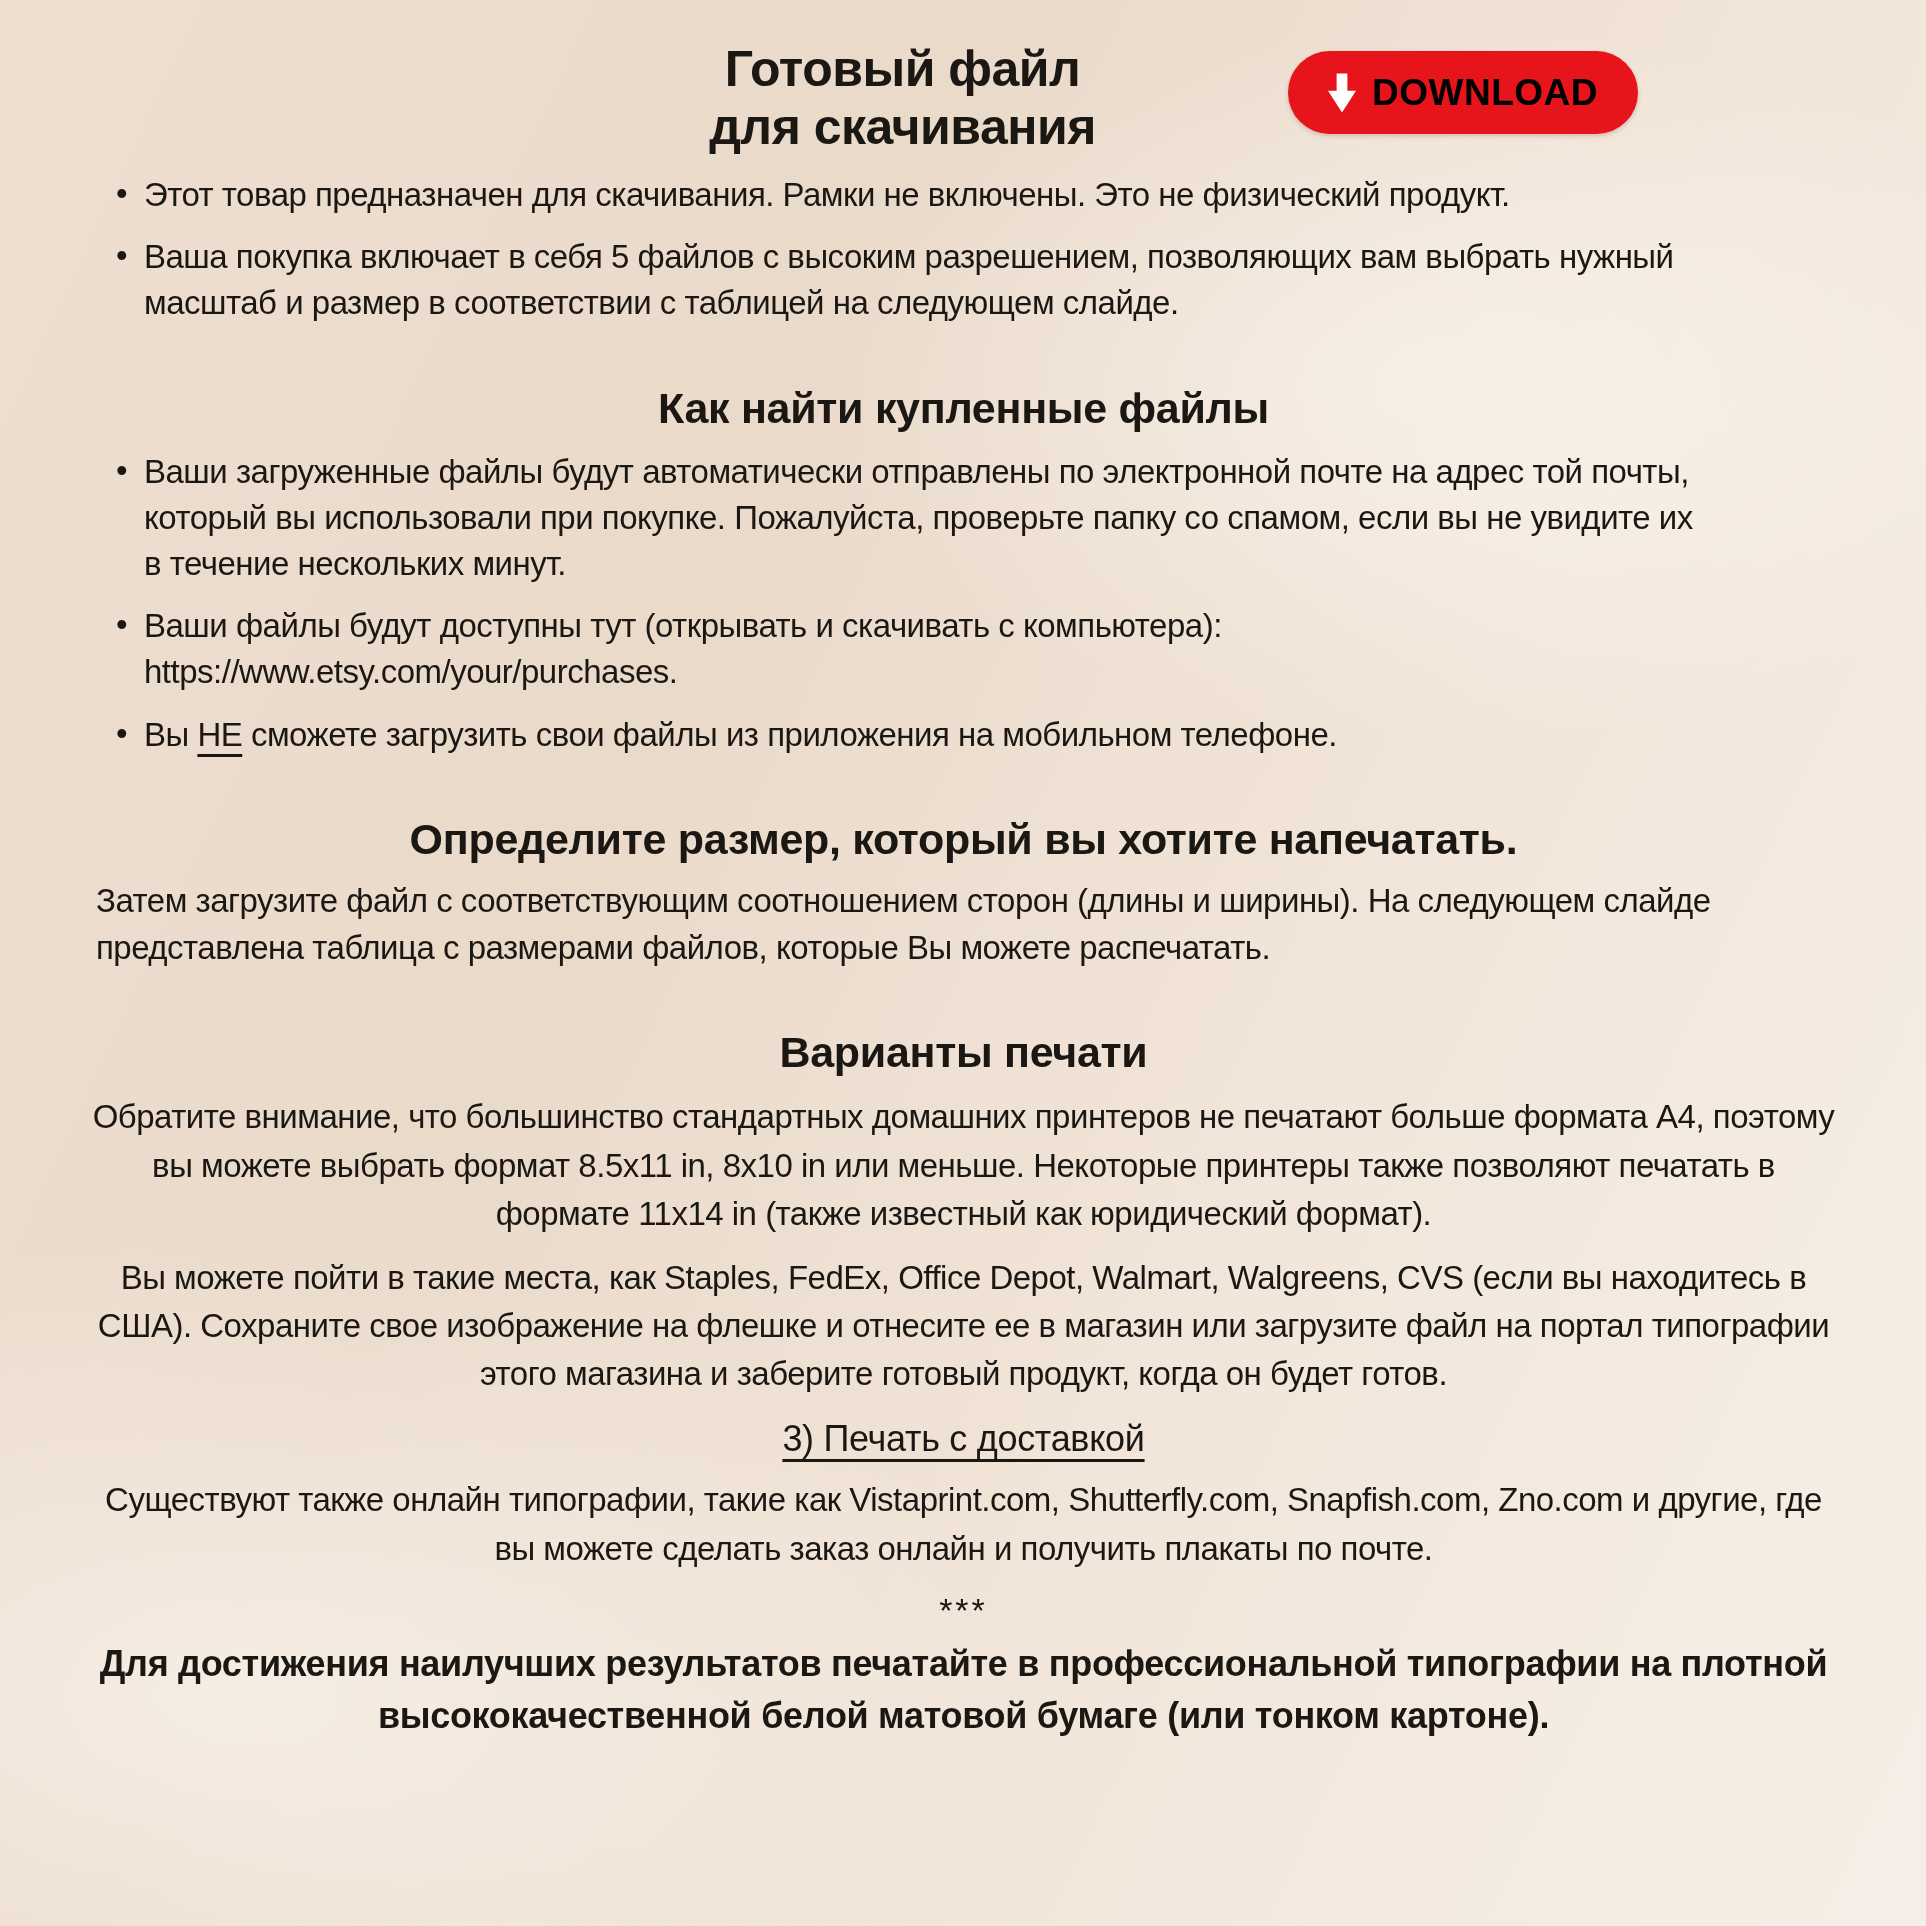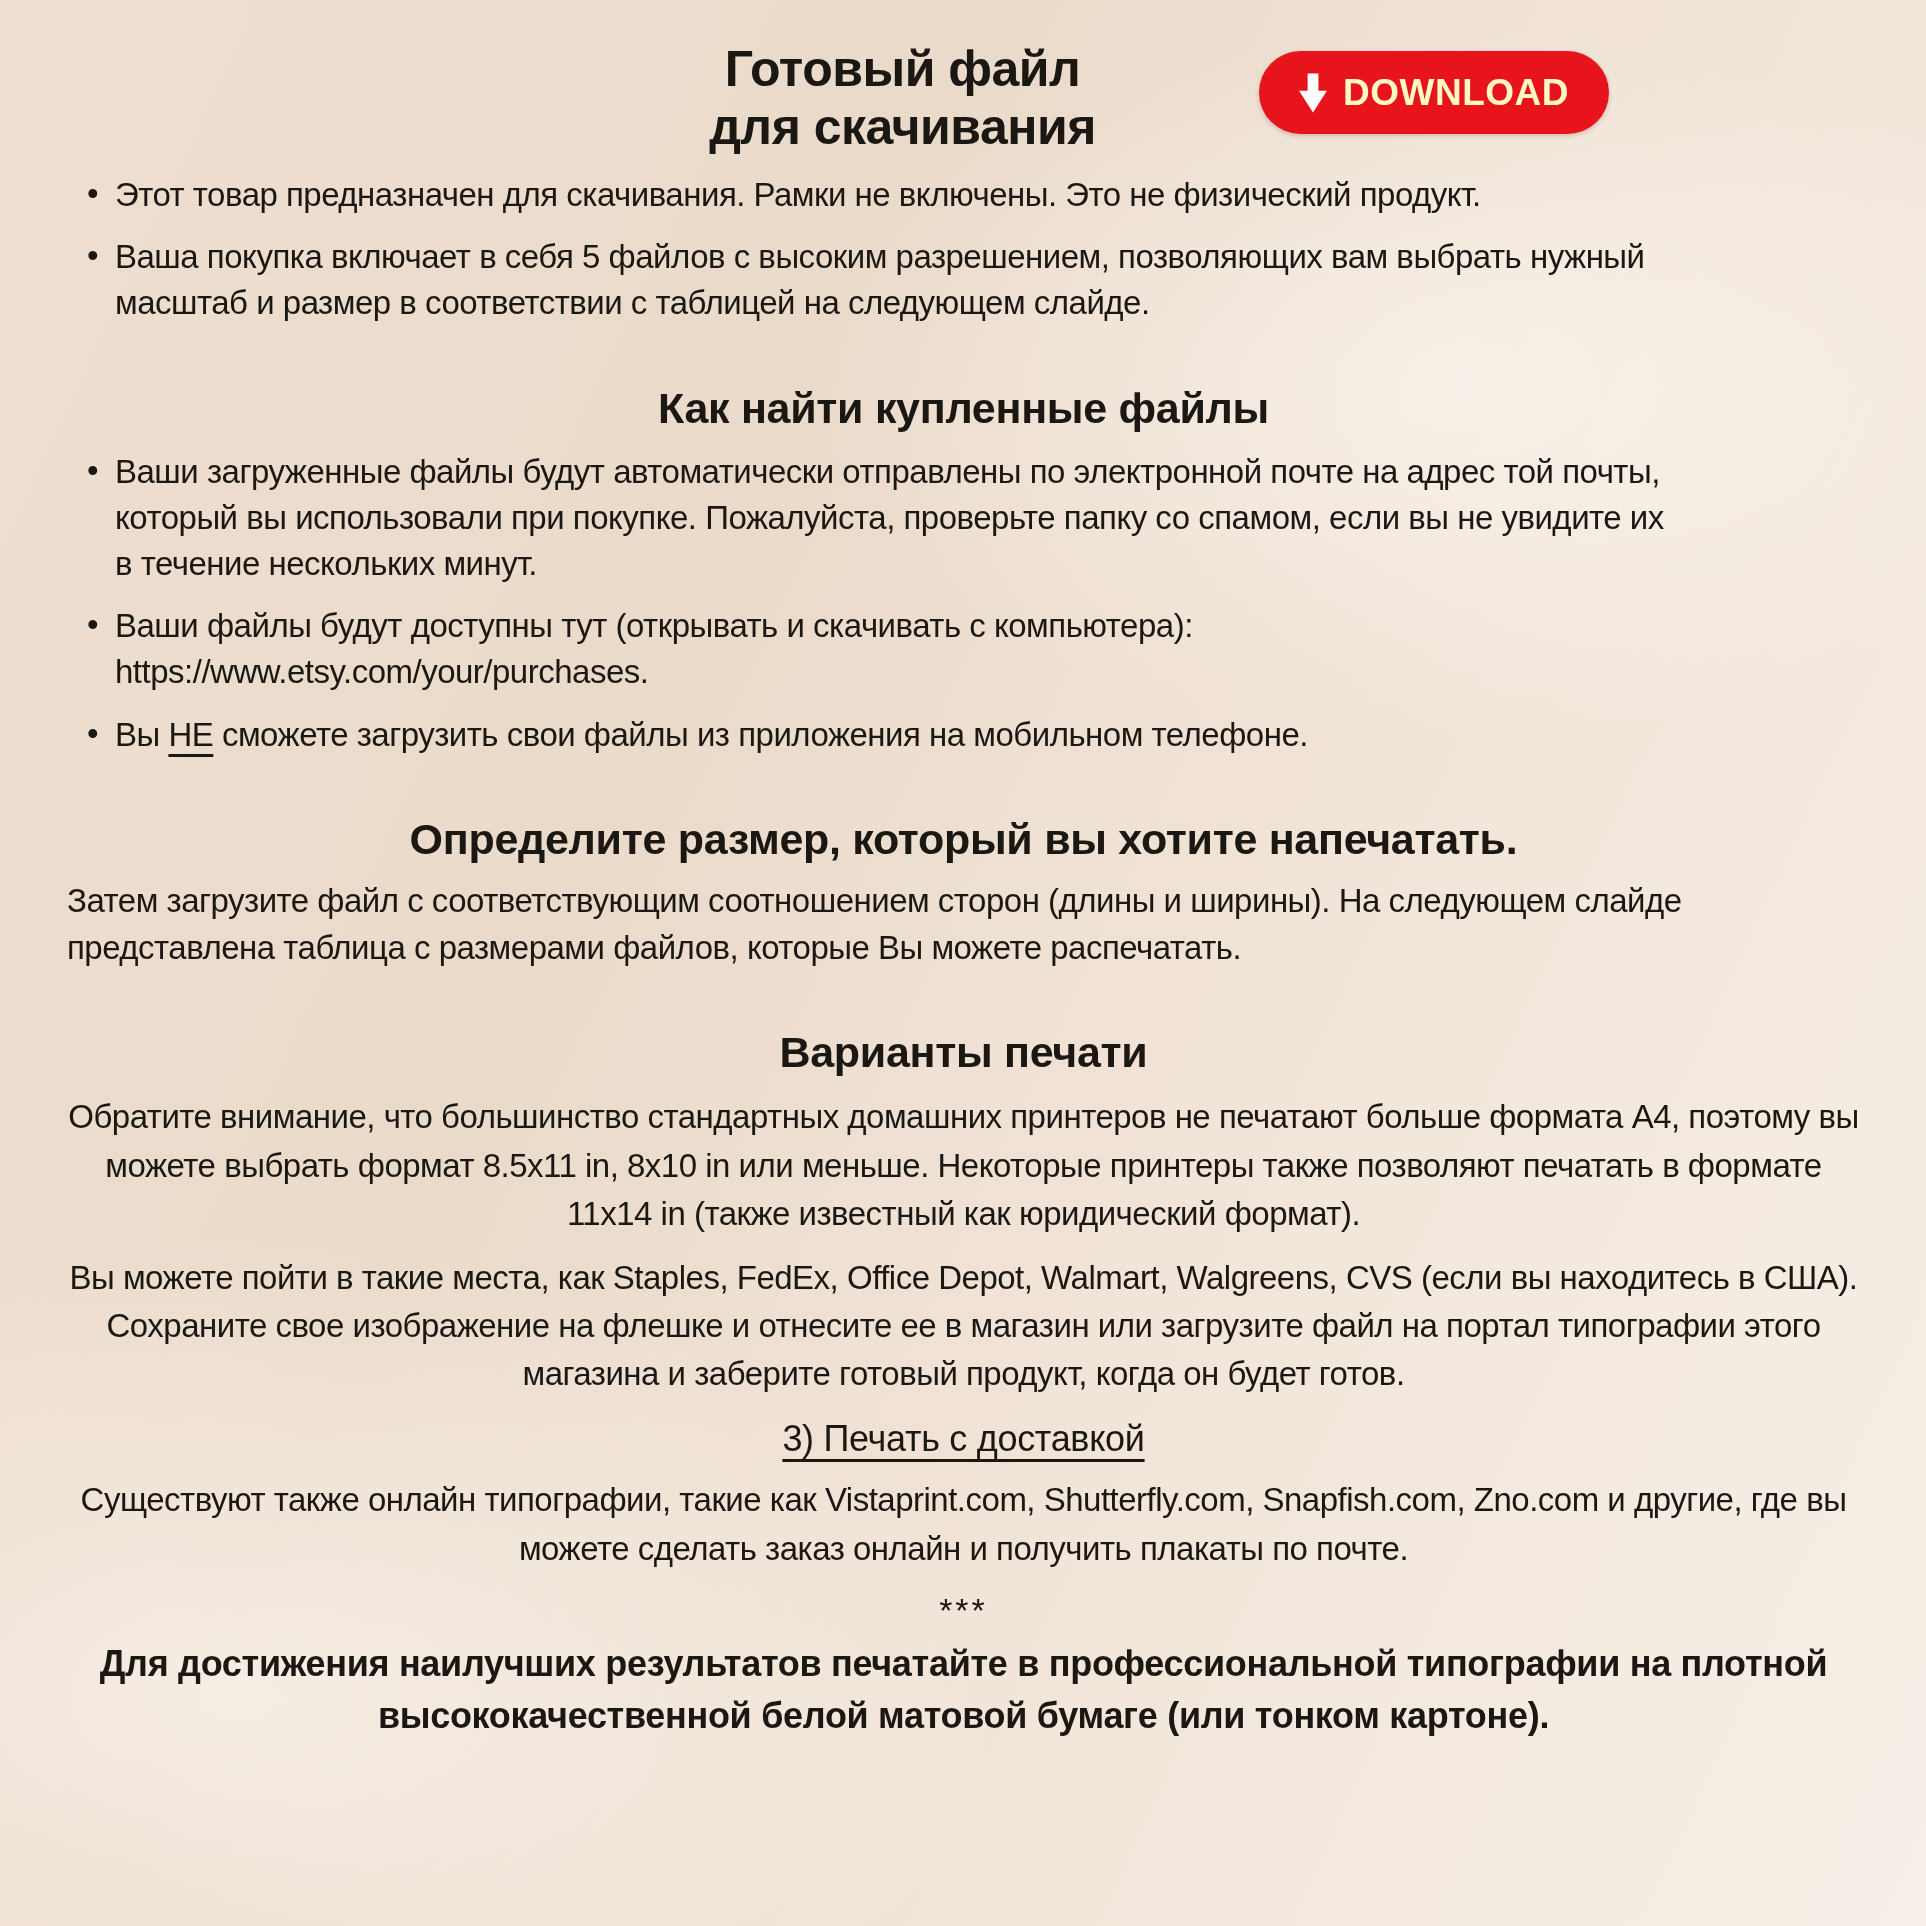--- a/index.html
+++ b/index.html
@@ -9,37 +9,37 @@
     overflow:hidden;
     box-sizing:border-box;
     background-color:#eddccd;
     background-image:
       radial-gradient(ellipse 941px 515px at 76% 20%, rgba(255,252,248,0.50), rgba(255,252,248,0) 70%),
       radial-gradient(ellipse 1089px 644px at 12% 88%, rgba(255,252,248,0.55), rgba(255,252,248,0) 72%),
       linear-gradient(115deg, #efdfd1 0%, #eadaca 35%, #f2e6da 65%, #f6efe7 100%);
     font-family:"Liberation Sans", sans-serif;
     color:#1b1814;
   }
-  .content { padding:0 63px; }
+  .content { padding:0 92px; }
 
   
   .header { position:relative; padding-top:40px; }
   .title {
     position:relative; left:-61px;
     text-align:center;
     font-size:50px; font-weight:700; line-height:1.16;
     letter-spacing:-0.5px;
   }
   .download-btn {
     position:absolute; top:51px; left:1196px;
     height:83px; padding:0 40px;
     display:flex; align-items:center; gap:16px;
     background:#e8141c; border:none; cursor:pointer;
     border-radius:46px;
-    color:#fef9c3; font-family:"Liberation Sans", sans-serif;
+    color:#000000; font-family:"Liberation Sans", sans-serif;
     font-weight:700; font-size:37px; letter-spacing:0.5px;
     box-shadow:0 2px 4px rgba(120,60,40,0.25);
   }
   .download-btn .arrow { display:inline-flex; }
 
   
   ul.bullets {
     list-style:none;
     margin:16px 0 0 0;
     padding:0 0 0 22px;

